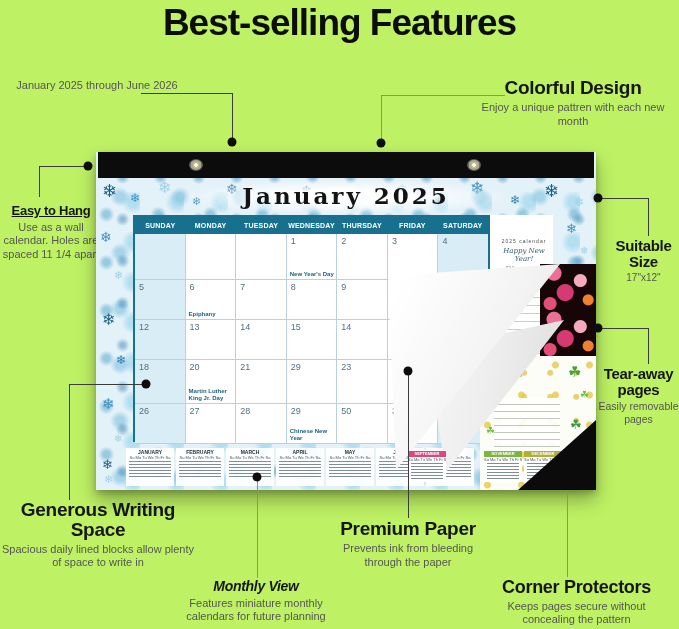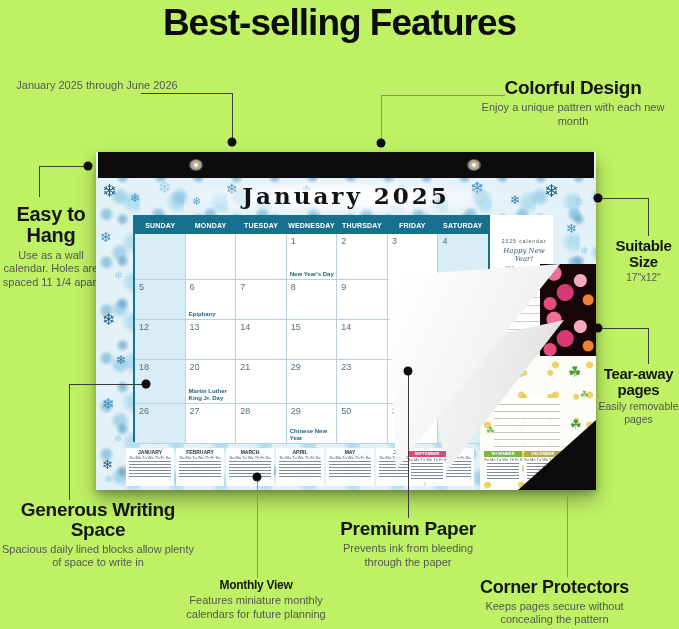--- a/index.html
+++ b/index.html
@@ -7,27 +7,27 @@
          font-family:"Liberation Sans",sans-serif;}
   
   .main-title{position:absolute;left:0;top:2px;width:100%;text-align:center;
     font-size:37px;font-weight:bold;letter-spacing:-1px;color:#0d0d0d;}
   
   .co{position:absolute;text-align:center;color:#161616;}
   .co-head{font-weight:bold;font-size:19px;line-height:1.04;letter-spacing:-0.3px;}
   .co-sub{font-size:11px;color:#555;margin-top:3px;line-height:1.25;}
   .co-months{left:8px;top:76px;width:178px;}
   .co-colorful{left:478px;top:78px;width:190px;}
-  .co-hang{left:2px;top:204px;width:98px;}   .co-hang .co-head{font-size:20px;}
+  .co-hang{left:2px;top:204px;width:98px;}   .co-hang .co-head{font-size:13px;text-decoration:underline;}
   .co-size{left:608px;top:238px;width:71px;} .co-size .co-head{font-size:15px;} .co-size .co-sub{font-size:10px;}
   .co-tear{left:598px;top:366px;width:81px;} .co-tear .co-head{font-size:15px;} .co-tear .co-sub{font-size:10.5px;}
   .co-writing{left:0;top:500px;width:196px;} .co-writing .co-head{font-size:19px;}
-  .co-monthly{left:172px;top:579px;width:168px;} .co-monthly .co-head{font-size:12px;}
+  .co-monthly{left:172px;top:579px;width:168px;} .co-monthly .co-head{font-size:14px;font-style:italic;}
   .co-paper{left:328px;top:519px;width:160px;} .co-paper .co-head{font-size:19px;}
-  .co-corner{left:472px;top:578px;width:165px;} .co-corner .co-head{font-size:18px;}
+  .co-corner{left:494px;top:578px;width:165px;} .co-corner .co-head{font-size:18px;}
   
   .ln{position:absolute;background:#3c3c3c;z-index:30;}
   .ln.h{height:1px;} .ln.v{width:1px;}
   .ln.gray{background:#8e8e8e;}
   .dot{position:absolute;width:9px;height:9px;border-radius:50%;background:#0d0d0d;
        transform:translate(-50%,-50%);z-index:31;}
   
   .cal-page{position:absolute;left:96px;top:152px;width:500px;height:338px;overflow:hidden;
     background-color:#e3f1f8;
     background-image:

